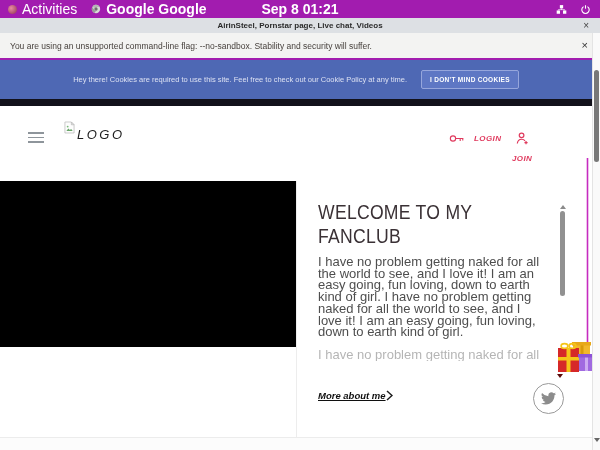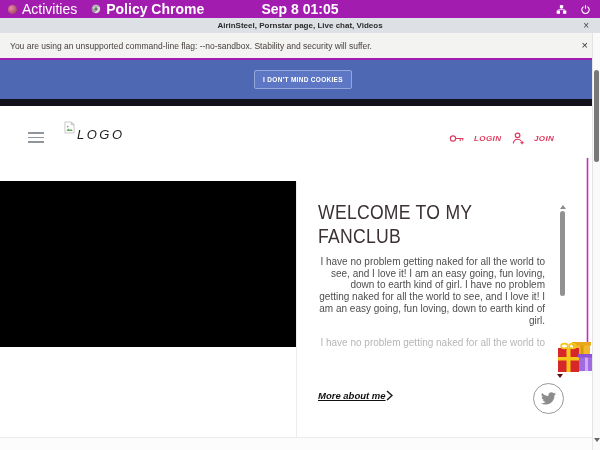--- a/index.html
+++ b/index.html
@@ -40,30 +40,30 @@
 
   
   .site-header{left:0;top:106px;width:592px;height:75px;background:#fff;}
   .hamburger{left:28px;top:132px;width:16px;cursor:pointer;}
   .hamburger div{height:1.6px;background:#8e959b;margin-bottom:3px;}
   .logo{left:64px;top:121px;display:flex;align-items:flex-start;cursor:pointer;}
   .logo-text{font-size:13px;letter-spacing:2.5px;color:#1c1c1c;margin-left:2px;margin-top:6px;font-weight:500;font-style:italic;}
   .nav-link{display:flex;align-items:center;gap:9px;color:#e03a5e;cursor:pointer;}
   .nav-label{font-size:8px;font-weight:bold;font-style:italic;letter-spacing:.4px;}
   .login{left:449px;top:133px;}
-  .join{left:512px;top:132px;}
+  .join{left:512px;top:132px;flex-direction:column;}
 
   
   .video-area{left:0;top:181px;width:296px;height:166px;background:#000;cursor:pointer;}
   .col-divider{left:296px;top:181px;width:1px;height:256px;background:#ededed;}
 
   .welcome-title{left:318px;top:201px;width:210px;font-size:20px;line-height:23.5px;
                  font-weight:500;color:#3a3135;letter-spacing:.3px;
                  transform:scaleX(.88);transform-origin:left top;}
-  .welcome-text{left:318px;top:256px;width:227px;font-size:10px;line-height:11.7px;color:#4e4e4e;text-align:right;}
+  .welcome-text{left:318px;top:256px;width:227px;font-size:13px;line-height:11.7px;color:#4e4e4e;}
   .welcome-text p{margin:0 0 11px 0;}
   .p-clipped{height:12px;overflow:hidden;opacity:.42;margin-bottom:0 !important;}
 
   .more-link{left:318px;top:390px;display:flex;align-items:center;gap:0;cursor:pointer;}
   .more-label{font-size:9.5px;font-weight:bold;font-style:italic;color:#101010;
               text-decoration:underline;}
 
   .twitter-btn{left:533px;top:383px;width:31px;height:31px;border:1.5px solid #9a9a9a;
                border-radius:50%;box-sizing:border-box;display:flex;align-items:center;
                justify-content:center;cursor:pointer;background:#fff;}
@@ -98,24 +98,24 @@
         <span class="act-dot"></span>
         <span>Activities</span>
       </div>
       <div class="chrome-app">
         <svg width="10" height="10" viewBox="0 0 24 24">
           <circle cx="12" cy="12" r="10" fill="#d9d9d9"></circle>
           <path d="M12 2a10 10 0 0 1 8.66 5H12a5 5 0 0 0-4.6 3L4.2 5A10 10 0 0 1 12 2z" fill="#b5b5b5"></path>
           <path d="M3.3 6.9l4.1 7.1a5 5 0 0 0 4.3 2.5L8.6 21.4A10 10 0 0 1 3.3 6.9z" fill="#9a9a9a"></path>
           <circle cx="12" cy="12" r="4" fill="#6f6f6f"></circle>
         </svg>
-        <span>Policy Chrome</span>
+        <span>Google Google</span>
       </div>
     </div>
-    <div class="gb-clock">Sep 8 01:05</div>
+    <div class="gb-clock">Sep 8 01:21</div>
     <div class="gb-right">
       <svg width="11" height="11" viewBox="0 0 16 16">
         <rect x="5.6" y="1.6" width="4.8" height="4.8" fill="#fff"></rect>
         <rect x="1" y="9.4" width="4.8" height="4.8" fill="#fff"></rect>
         <rect x="10.2" y="9.4" width="4.8" height="4.8" fill="#fff"></rect>
         <path d="M8 6.4v2M3.4 9.4V8.2h9.2v1.2" stroke="#fff" fill="none"></path>
       </svg>
       <svg width="11" height="11" viewBox="0 0 16 16">
         <path d="M8 1.8v5" stroke="#fff" stroke-width="1.6" fill="none"></path>
         <path d="M5.2 3.8a5.4 5.4 0 1 0 5.6 0" stroke="#fff" stroke-width="1.6" fill="none"></path>
@@ -127,20 +127,21 @@
     <span class="tab-title">AirinSteel, Pornstar page, Live chat, Videos</span>
     <span class="tab-close">×</span>
   </div>
 
   <div class="abs infobar">
     <span class="infobar-text">You are using an unsupported command-line flag: --no-sandbox. Stability and security will suffer.</span>
     <span class="infobar-close">×</span>
   </div>
 
   <div class="abs cookie-bar">
+    <span class="cookie-msg">Hey there! Cookies are required to use this site. Feel free to check out our Cookie Policy at any time.</span>
     <button class="cookie-btn">I DON'T MIND COOKIES</button>
   </div>
   <div class="abs dark-strip"></div>
 
   <div class="abs site-header"></div>
   <div class="abs hamburger">
     <div></div>
       <div></div>
       <div></div>
   </div>

